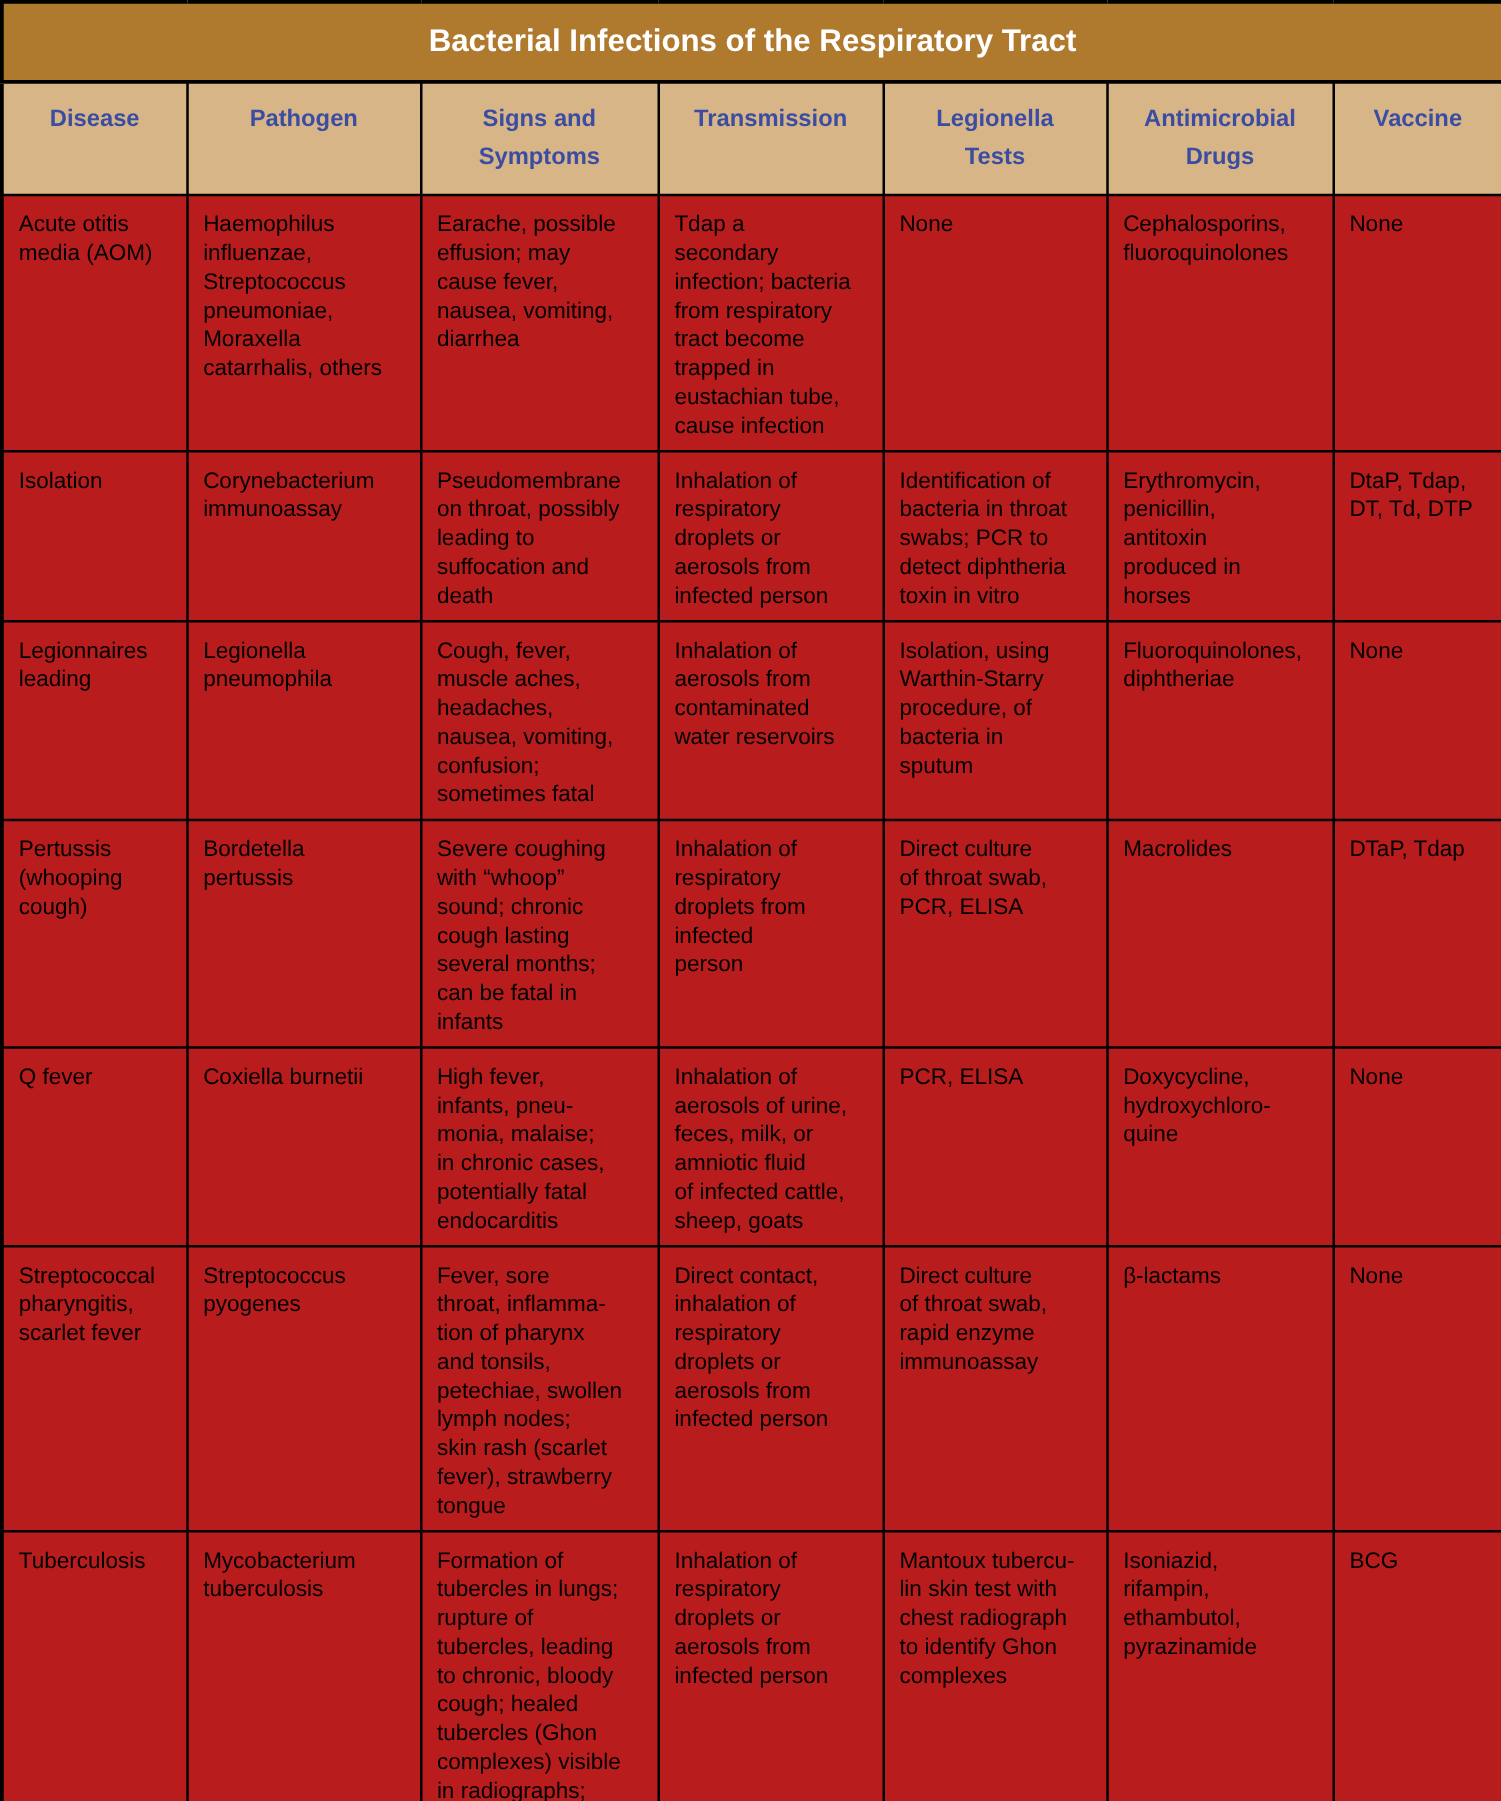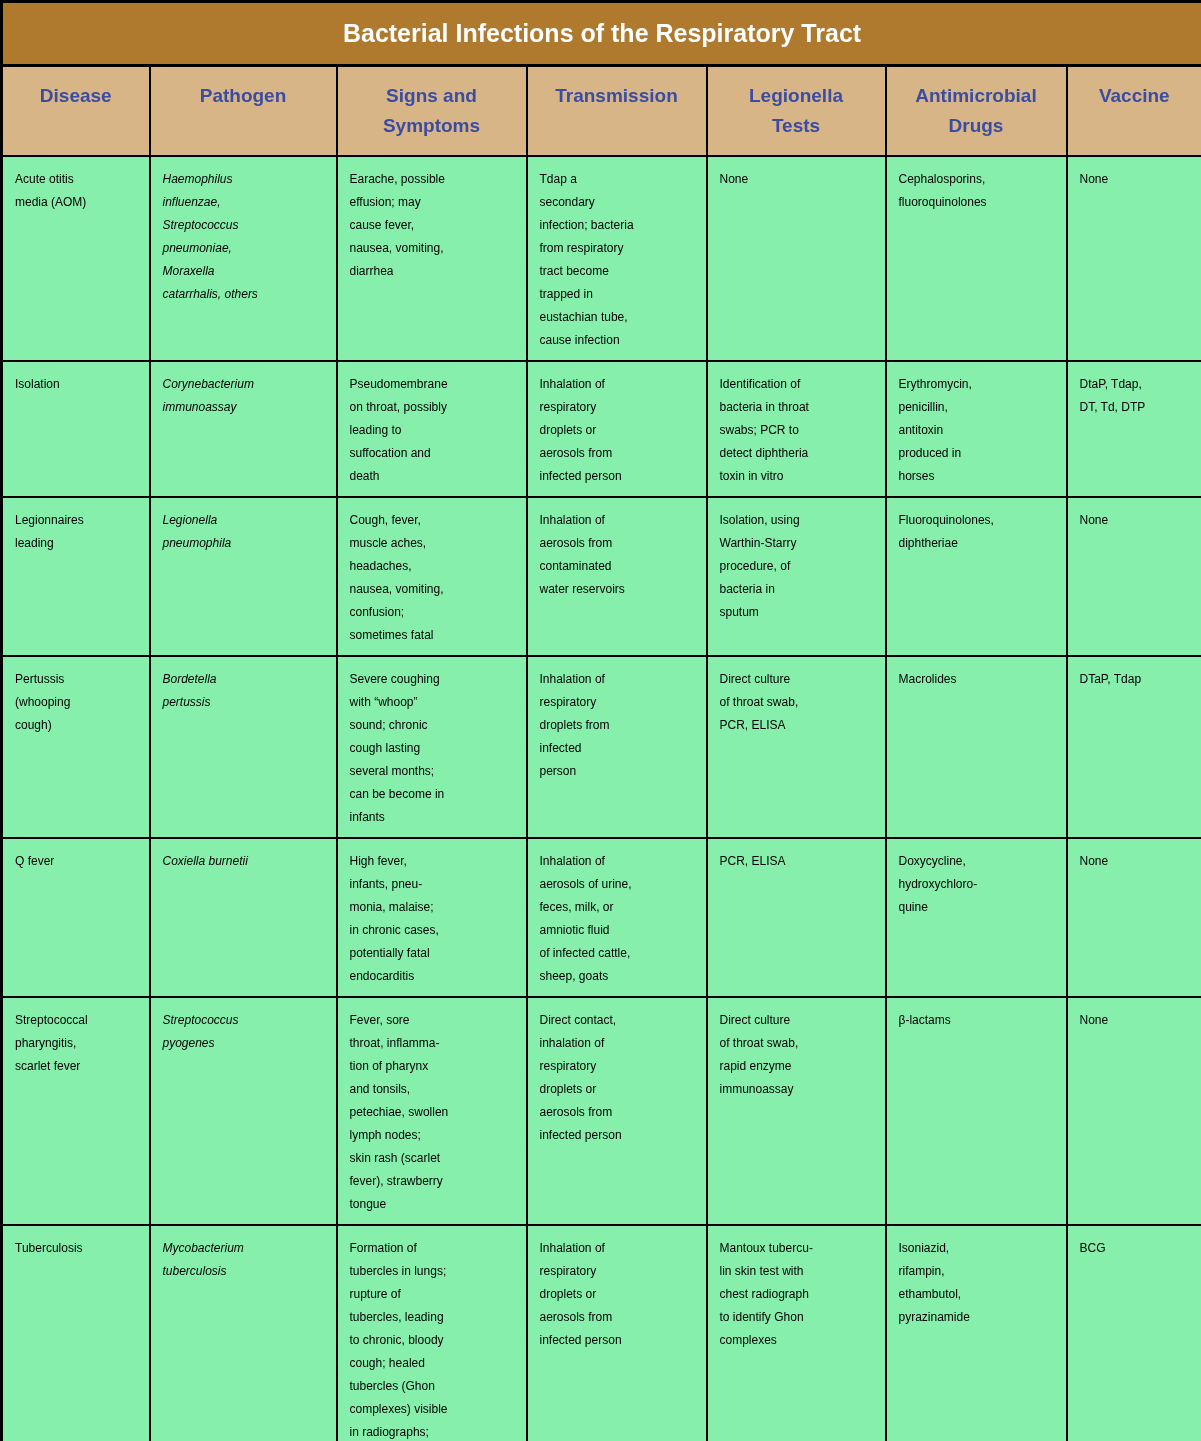--- a/index.html
+++ b/index.html
@@ -41,30 +41,29 @@
     color: #3B4DA2;
     font-size: 19px;
     font-weight: bold;
     text-align: center;
     padding: 14px 8px 8px 8px;
     white-space: pre-line;
     line-height: 30px;
     border-bottom: 3px solid #000000;
   }
   td.body-cell {
-    background: #86efac;
+    background: #b91c1c;
     color: #000000;
-    font-size: 12px;
+    font-size: 18px;
     line-height: 23px;
     padding: 11px 12px 8px 12px;
     white-space: pre-line;
     text-align: left;
   }
   td.pathogen {
-    font-style: italic;
   }
 </style>
 </head>
 <body>
 
 <div class="table-wrap">
   <table class="infection-table">
     <colgroup>
       <col style="width:148px">
       <col style="width:187px">
@@ -174,21 +173,21 @@
         <td class="body-cell">Pertussis
 (whooping
 cough)</td>
         <td class="body-cell pathogen">Bordetella
 pertussis</td>
         <td class="body-cell">Severe coughing
 with “whoop”
 sound; chronic
 cough lasting
 several months;
-can be become in
+can be fatal in
 infants</td>
         <td class="body-cell">Inhalation of
 respiratory
 droplets from
 infected
 person</td>
         <td class="body-cell">Direct culture
 of throat swab,
 PCR, ELISA</td>
         <td class="body-cell">Macrolides</td>

